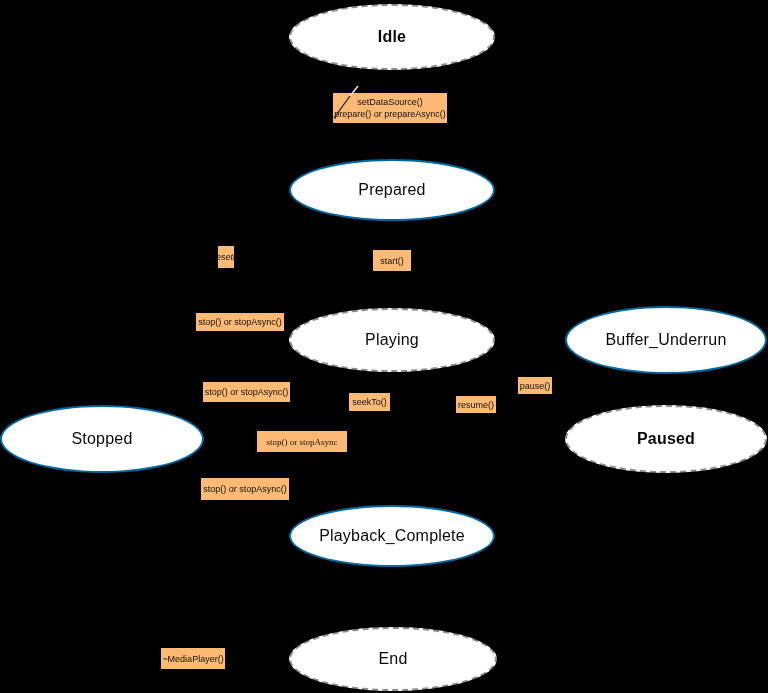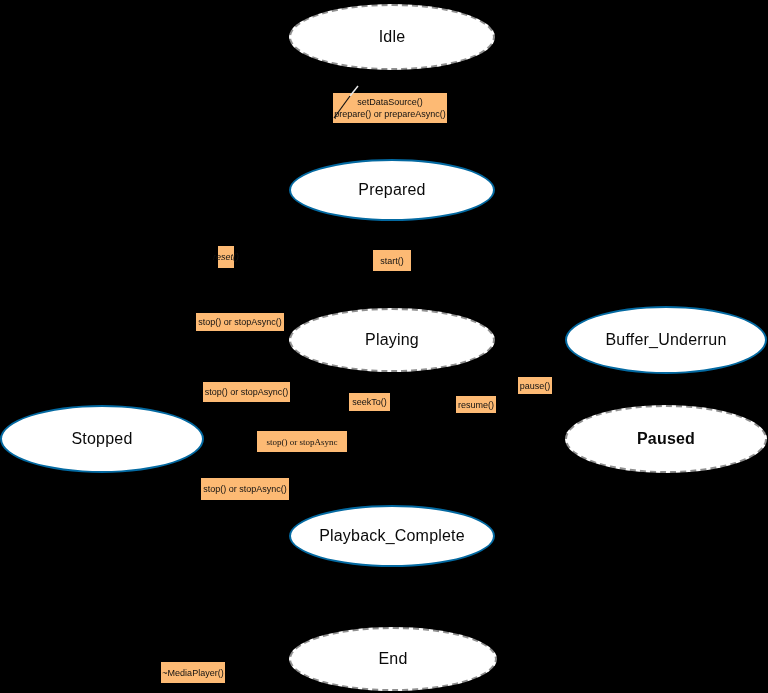--- a/index.html
+++ b/index.html
@@ -45,21 +45,21 @@
   }
   #states-layer,#transitions-layer{position:absolute;left:0;top:0;width:100%;height:100%;}
   #transitions-layer{z-index:2;}
   #states-layer{z-index:1;}
 </style>
 </head>
 <body>
 
 <div id="canvas">
   <div id="states-layer">
-      <div class="state dashed" style="left: 289px; top: 4px; width: 206px; height: 66px;">
+      <div class="state dashed" style="left: 289px; top: 4px; width: 206px; height: 66px; font-weight: bold;">
         <span class="state-label">Idle</span>
       </div>
       <div class="state solid" style="left: 289px; top: 159px; width: 206px; height: 62px;">
         <span class="state-label">Prepared</span>
       </div>
       <div class="state dashed" style="left: 289px; top: 308px; width: 206px; height: 64px;">
         <span class="state-label">Playing</span>
       </div>
       <div class="state solid" style="left: 565px; top: 306px; width: 202px; height: 68px;">
         <span class="state-label">Buffer_Underrun</span>
@@ -102,21 +102,21 @@
       </div>
       <div class="transition" style="left: 456px; top: 396px; width: 40px; height: 17px;">
         <div class="transition-line">resume()</div>
       </div>
       <div class="transition" style="left: 257px; top: 431px; width: 90px; height: 21px; font-family: Liberation Serif, serif;">
         <div class="transition-line">stop() or stopAsync</div>
       </div>
       <div class="transition" style="left: 201px; top: 478px; width: 88px; height: 22px;">
         <div class="transition-line">stop() or stopAsync()</div>
       </div>
-      <div class="transition" style="left: 161px; top: 648px; width: 64px; height: 21px; margin-top: 14px;">
+      <div class="transition" style="left: 161px; top: 648px; width: 64px; height: 21px;">
         <div class="transition-line">~MediaPlayer()</div>
       </div>
     </div>
   <svg id="edge-overlay" width="768" height="693" viewBox="0 0 768 693">
     <line x1="358" y1="86" x2="350" y2="96" stroke="#e8e8e8" stroke-width="1.5"></line>
     <line x1="350" y1="96" x2="334" y2="118" stroke="#111111" stroke-width="1.2"></line>
   </svg>
 </div>
 
 </body></html>

